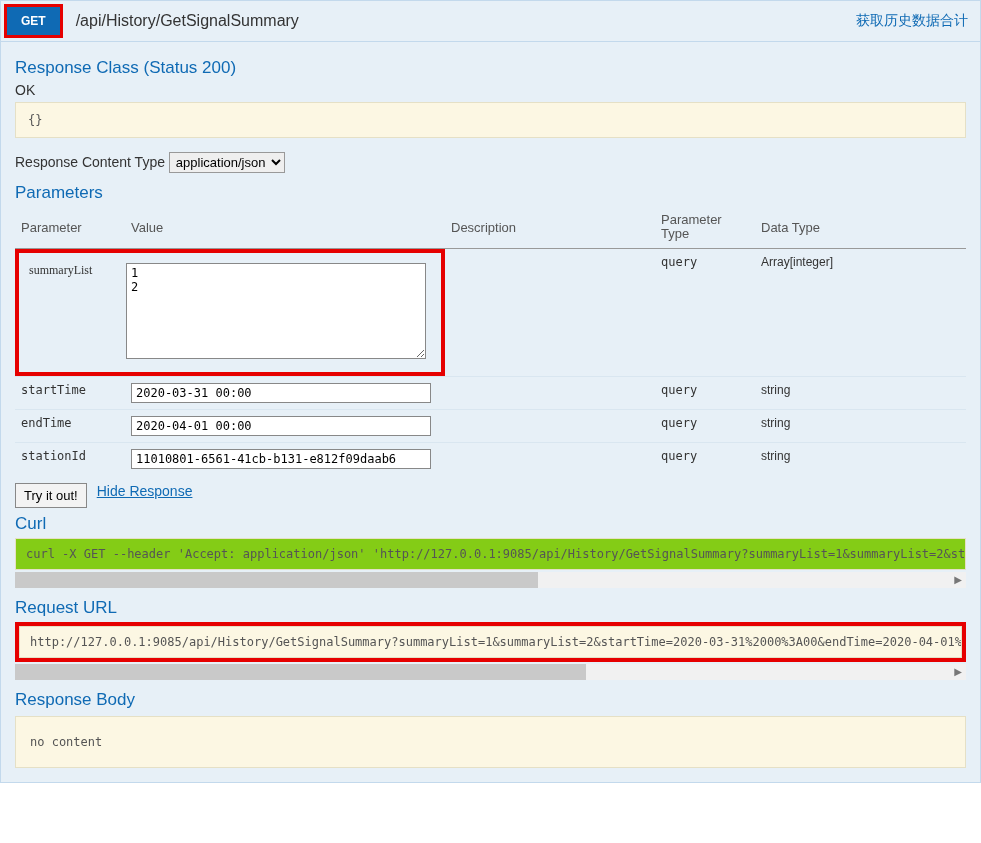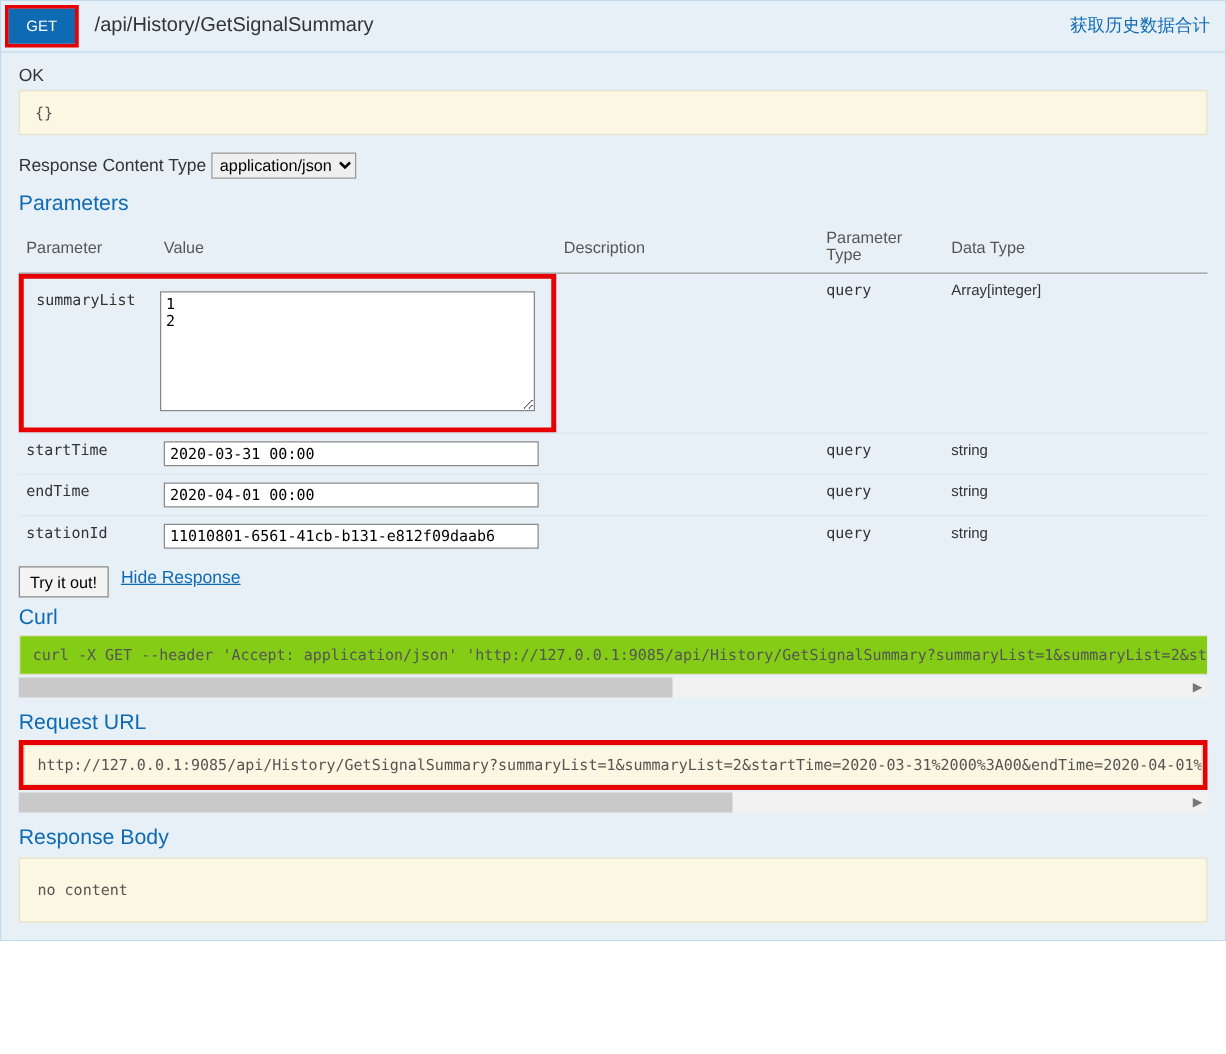--- a/index.html
+++ b/index.html
@@ -23,21 +23,21 @@
       border-bottom: 1px solid #c3d9ec;
     }
     .method-badge-wrapper {
       border: 3px solid #e60000;
       display: inline-block;
       margin: 3px 3px 3px 3px;
     }
     .method-badge {
       background: #0f6ab4;
       color: #fff;
-      font-weight: normal;
+      font-weight: bold;
       font-size: 12px;
       padding: 7px 14px;
       display: inline-block;
       min-width: 50px;
       text-align: center;
     }
     .path {
       font-size: 16px;
       color: #333;
       padding-left: 10px;
@@ -230,20 +230,21 @@
   <div class="operation-header">
     <span class="method-badge-wrapper">
       <span class="method-badge">GET</span>
     </span>
     <span class="path">/api/History/GetSignalSummary</span>
     <span class="op-desc">获取历史数据合计</span>
   </div>
 
   <div class="op-body">
 
+    <div class="section-title">Response Class (Status 200)</div>
     <div class="status-ok">OK</div>
 
 
     <div class="example-box">{}</div>
 
     <div class="rct-row">
       <span>Response Content Type</span>
       <select>
         <option>application/json</option>
       </select>
@@ -263,21 +264,21 @@
           <th class="col-dtype">Data Type</th>
         </tr>
       </thead>
       <tbody>
         <tr>
           <td colspan="2" style="padding:0;">
             <div class="highlight-box">
               <table style="width:100%;border-collapse:collapse;">
                   <tbody>
                     <tr>
-                <td class="col-param" style="border:none;padding:6px;">summaryList</td>
+                <td class="col-param" style="border:none;padding:6px;font-family:Liberation Serif, serif;">summaryList</td>
                 <td class="col-value" style="border:none;padding:6px;">
                   <textarea class="param-input" style="">1
 2</textarea>
                 </td>
               </tr>
                   </tbody>
                 </table>
             </div>
           </td>
           <td></td>

